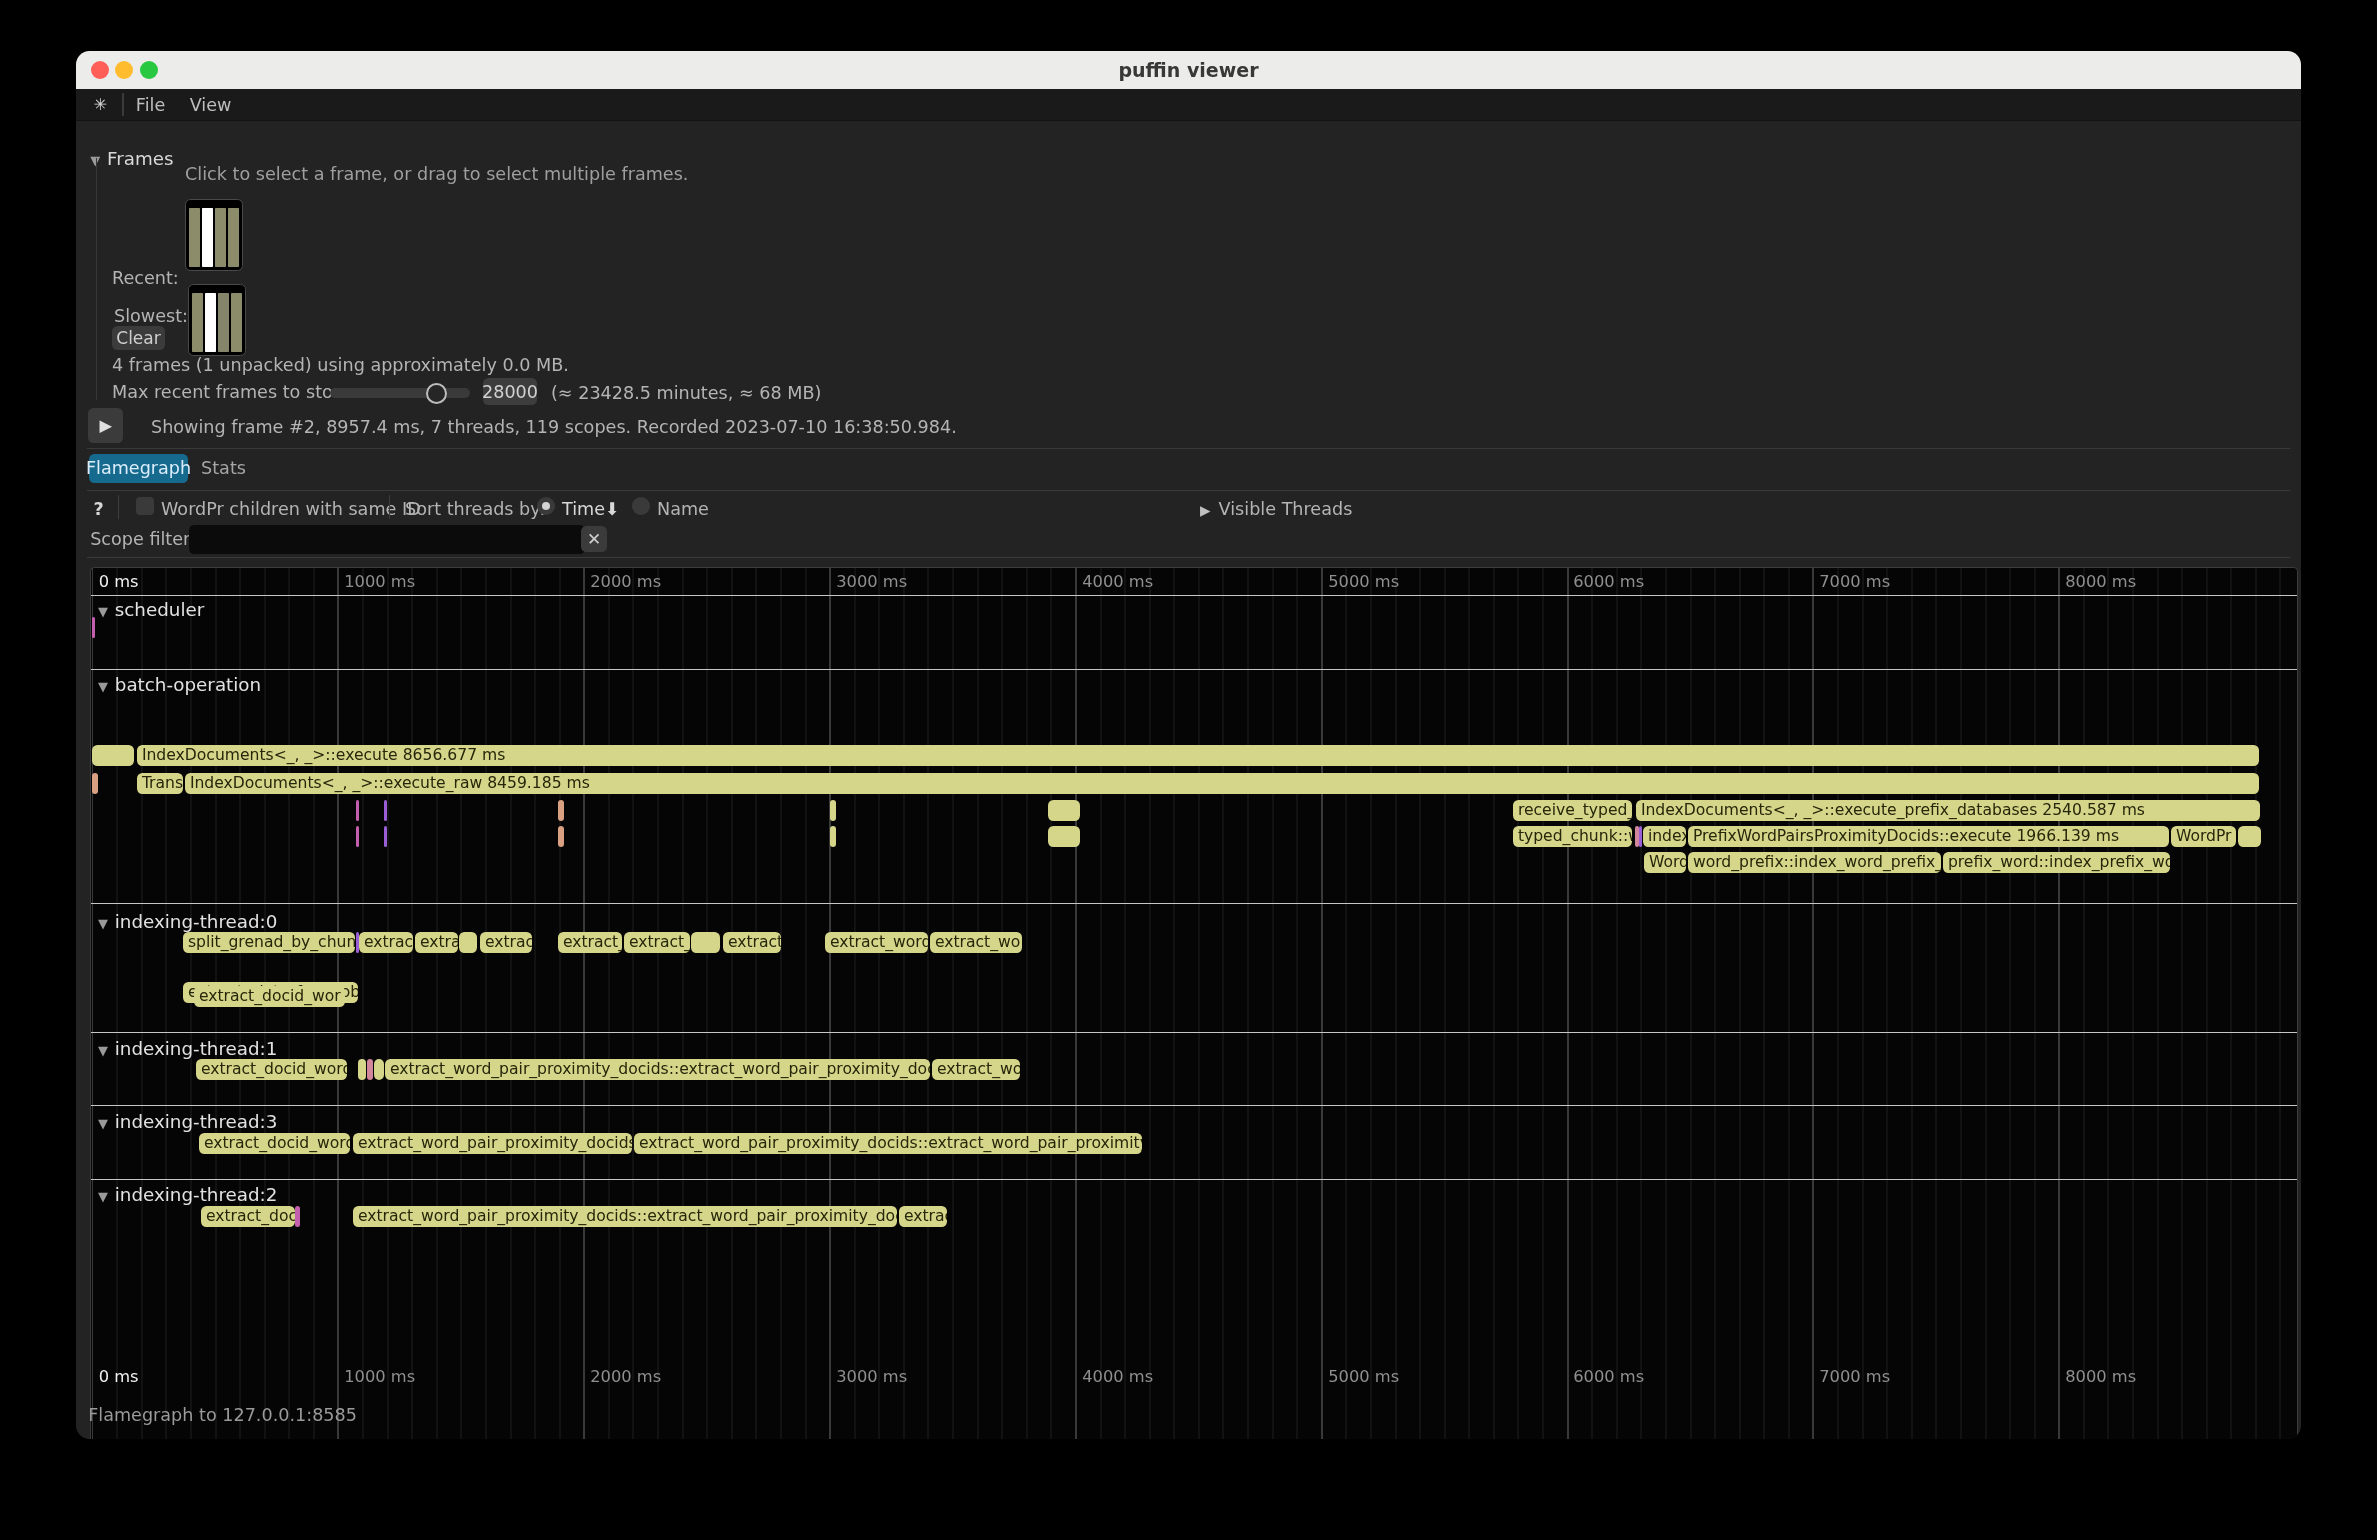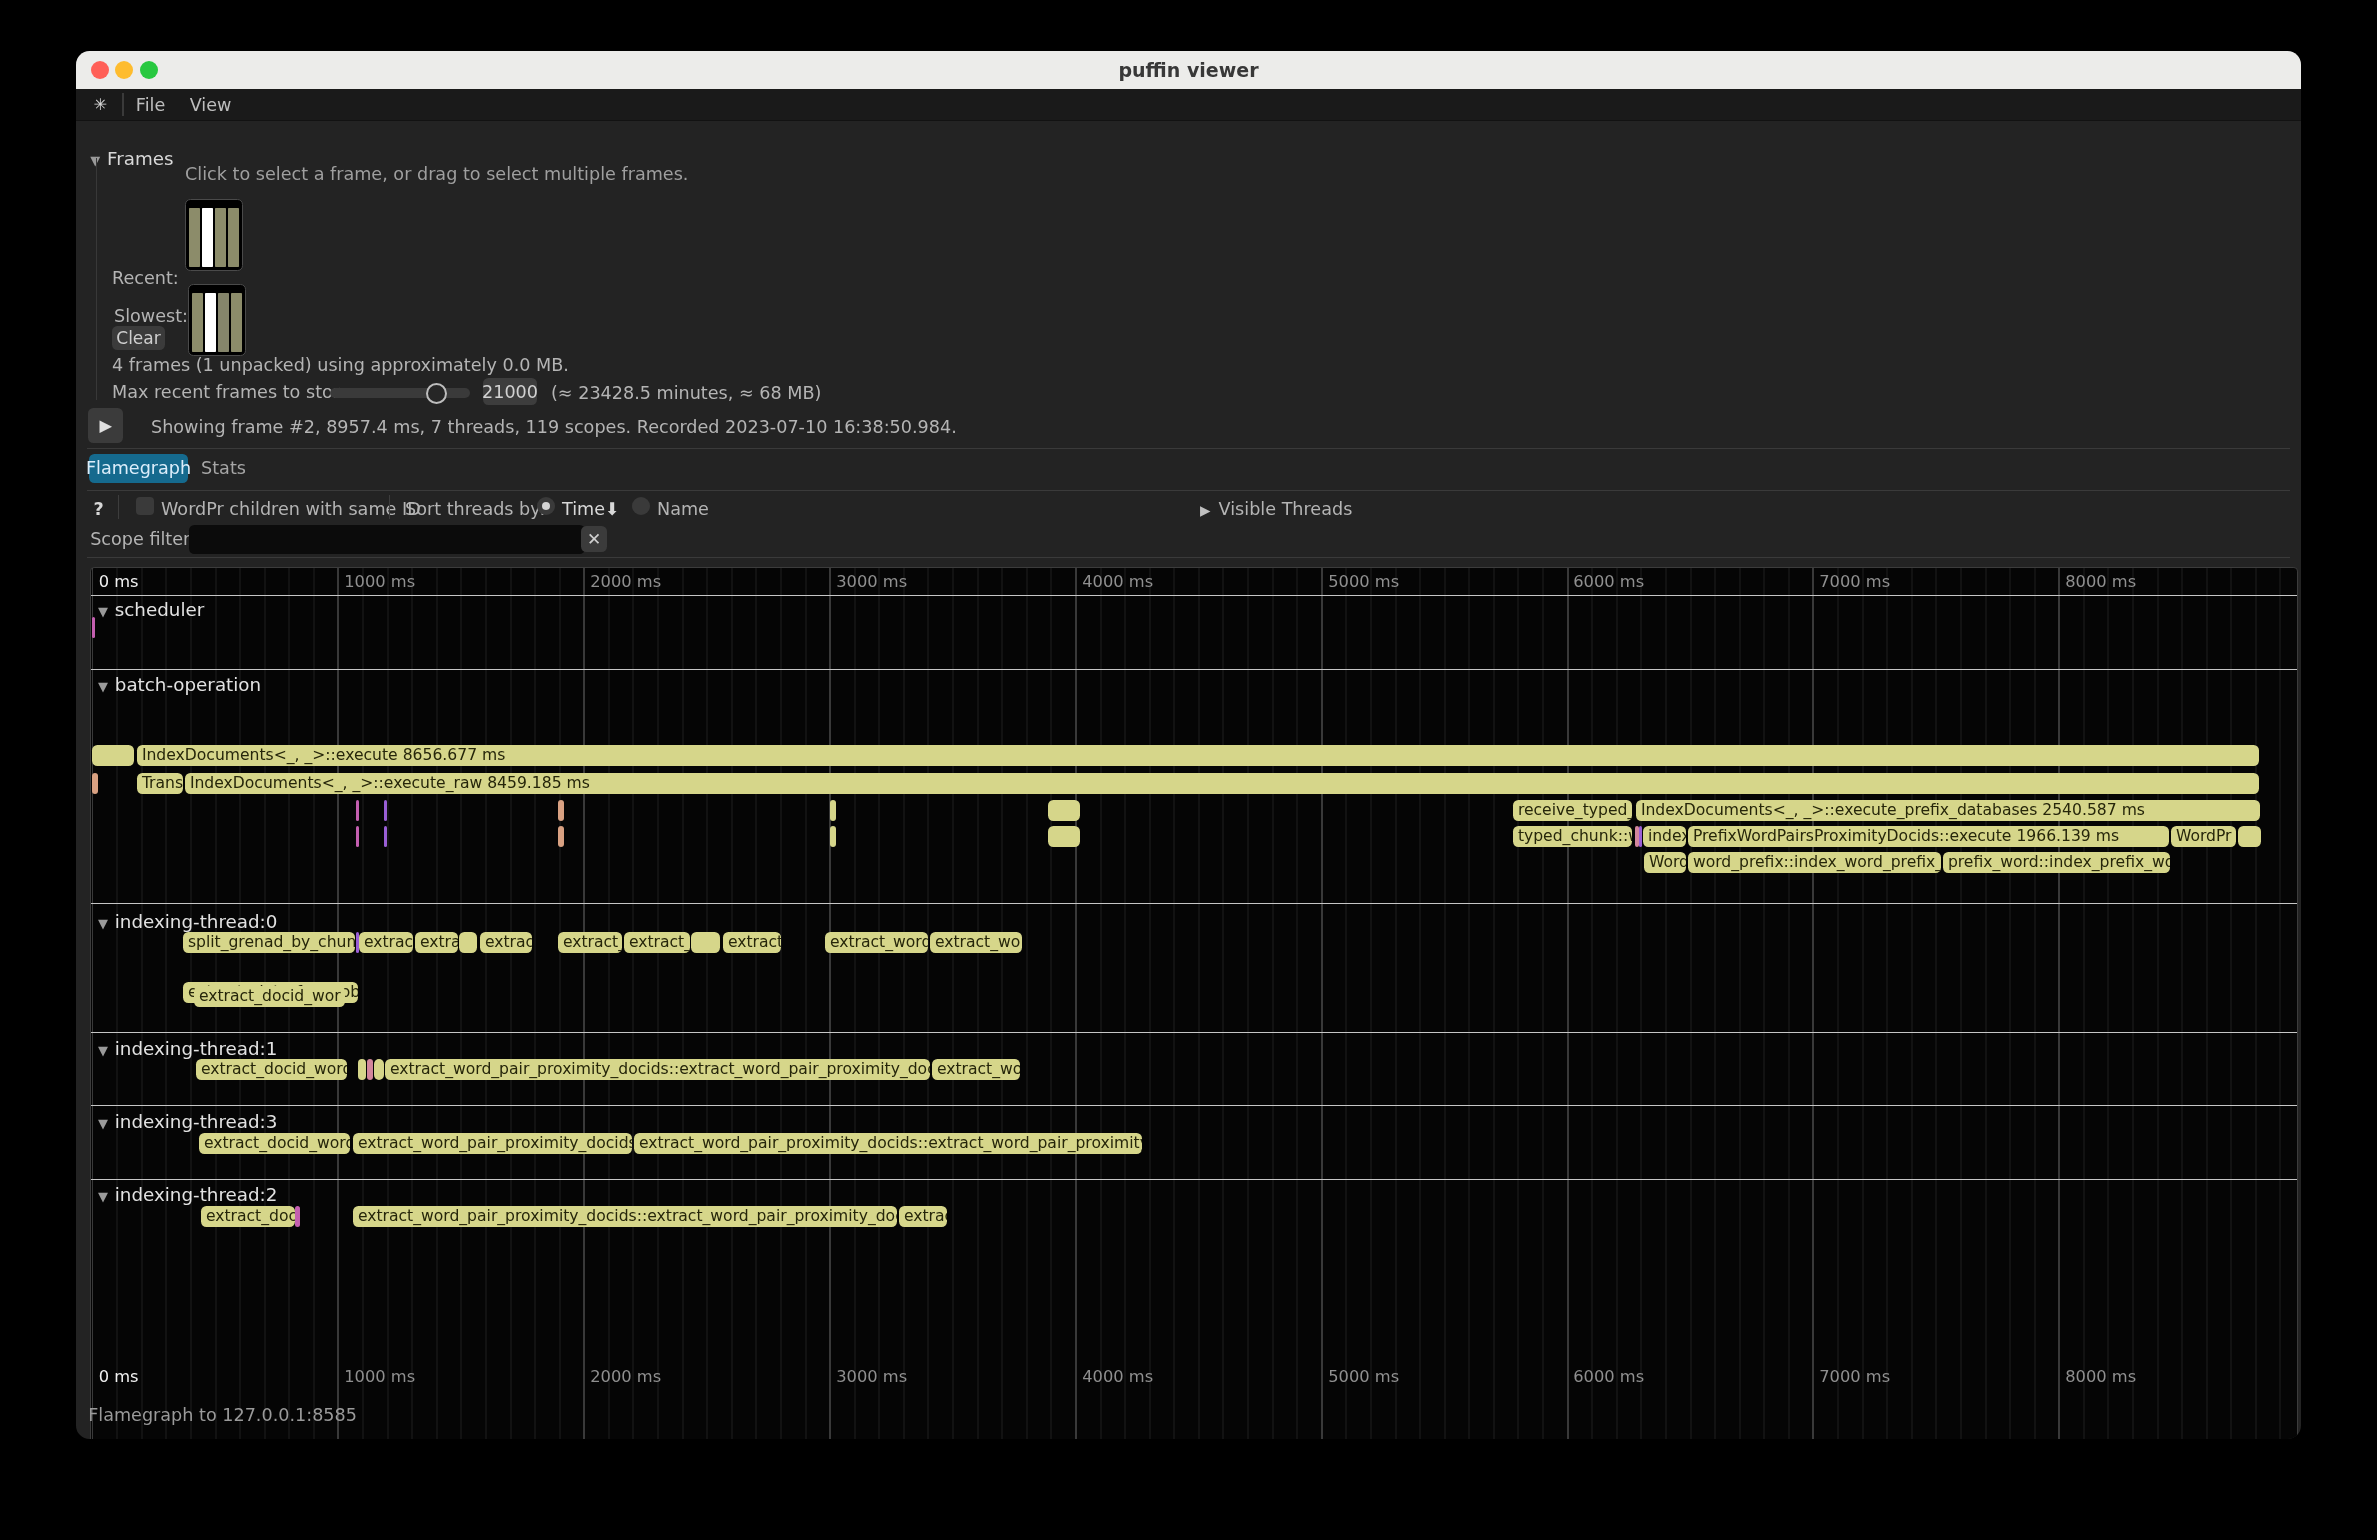--- a/index.html
+++ b/index.html
@@ -102,21 +102,21 @@
         <div class="fbar" style="background: rgb(140, 140, 106);"></div>
       </div>
 
     <div class="btn" style="left:36px;top:275px;width:53px;height:24.4px;">Clear</div>
 
     <div class="lbl" style="left:36px;top:304px;">4 frames (1 unpacked) using approximately 0.0 MB.</div>
 
     <div class="lbl" style="left:36px;top:331px;">Max recent frames to store:</div>
     <div id="slider-track" style="left:254px;top:337px;width:140px;height:10.2px;"></div>
     <div id="slider-knob" style="left:350px;top:332px;"></div>
-    <div id="value-box" style="left:407px;top:327px;width:54px;height:27px;">21000</div>
+    <div id="value-box" style="left:407px;top:327px;width:54px;height:27px;">28000</div>
     <div class="lbl" style="left:475px;top:332px;">(≈ 23428.5 minutes, ≈ 68 MB)</div>
 
     <div class="btn" style="left:12.2px;top:357px;width:35px;height:35px;">
       <span class="play-tri">▶</span>
     </div>
     <div class="lbl" style="left:75px;top:366px;">Showing frame #2, 8957.4 ms, 7 threads, 119 scopes. Recorded 2023-07-10 16:38:50.984.</div>
     <div class="hsep" style="top:397px;"></div>
 
     <div class="tab-active" style="left:13px;top:403px;width:99px;height:28.5px;">Flamegraph</div>
     <div class="tab" style="left:117px;top:403px;width:61px;height:28.5px;">Stats</div>

